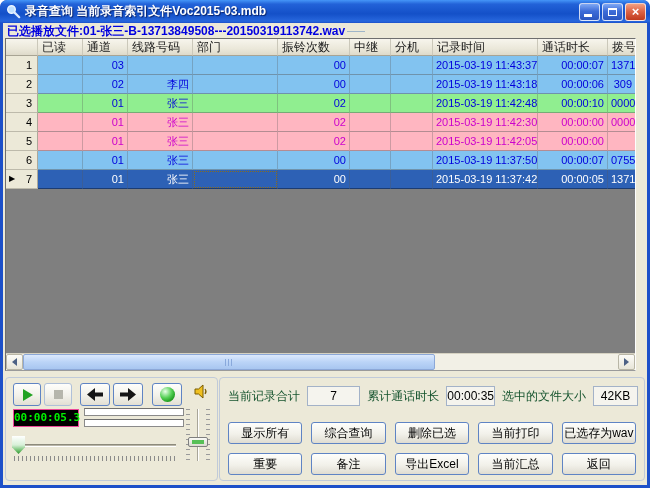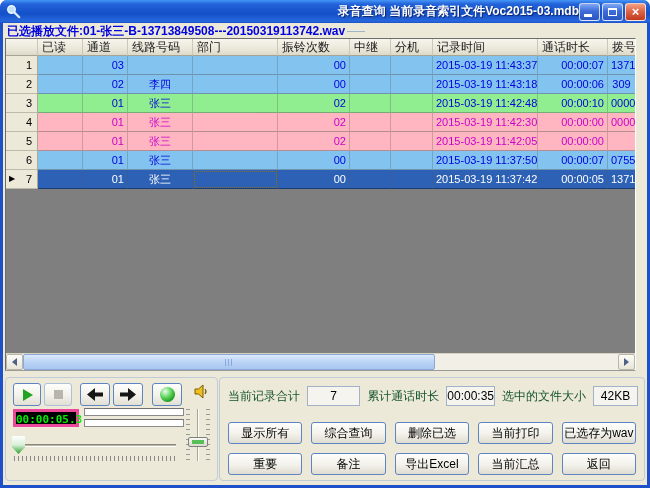--- a/index.html
+++ b/index.html
@@ -4,21 +4,21 @@
 <style>
   * { margin:0; padding:0; box-sizing:border-box; }
   html,body { width:650px; height:488px; }
   body { font-family:"Liberation Sans","DejaVu Sans",sans-serif; font-size:12px; background:#fff; }
 
   .window { position:relative; width:650px; height:488px; background:#1D50C9;
             border-radius:7px 7px 0 0; overflow:hidden; }
   
   .titlebar { position:absolute; top:0; left:0; right:0; height:23px;
     background:linear-gradient(180deg,#4596F8 0%,#2262D8 18%,#1450C8 60%,#2767DD 92%,#1D50C9 100%);
-    display:flex; align-items:center; padding:0 4px; border-radius:7px 7px 0 0;text-align:right; }
+    display:flex; align-items:center; padding:0 4px; border-radius:7px 7px 0 0; }
   .title-icon { width:15px; height:15px; margin:0 4px 0 2px; flex:0 0 auto; }
   .title-text { color:#fff; font-weight:bold; font-size:12px; text-shadow:1px 1px 1px rgba(0,0,40,.6);
     white-space:nowrap; overflow:hidden; flex:1; }
   .winbtns { display:flex; gap:2px; }
   .winbtn { width:21px; height:18px; border-radius:3px; border:1px solid rgba(255,255,255,.75);
     display:flex; align-items:center; justify-content:center; position:relative;
     background:linear-gradient(180deg,#7FA8F4,#3D6CD8 45%,#2A55C0); }
   .winbtn.close { background:linear-gradient(180deg,#F3A183,#DE6547 45%,#C03A1D); }
   .glyph-min { position:absolute; left:4px; bottom:3px; width:8px; height:3px; background:#fff; }
   .glyph-max { width:9px; height:8px; border:1px solid #fff; border-top:2px solid #fff; }
@@ -49,21 +49,21 @@
   .rowhdr .num { flex:1; text-align:right; }
   .rowhdr .mark { font-size:8px; line-height:8px; color:#000; }
   .c0{width:32px;flex:0 0 32px;} .c1{width:45px;flex:0 0 45px;} .c2{width:45px;flex:0 0 45px;}
   .c3{width:65px;flex:0 0 65px;} .c4{width:85px;flex:0 0 85px;} .c5{width:72px;flex:0 0 72px;}
   .c6{width:41px;flex:0 0 41px;} .c7{width:42px;flex:0 0 42px;} .c8{width:105px;flex:0 0 105px;}
   .c9{width:70px;flex:0 0 70px;} .c10{flex:1 1 auto; border-right:none;}
   .row-blue  .td { background:#82C3F0; color:#0000DC; }
   .row-green .td { background:#90EE90; color:#0000DC; }
   .row-pink  .td { background:#FFB6C1; color:#CC00CC; }
   .row-selected .td { background:#2D61B5; color:#FFFFFF; border-bottom-color:#1c3c72; }
-  .ta-c { text-align:right; } .ta-l { text-align:center; }
+  .ta-c { text-align:right; } .ta-l { text-align:right; }
   .cell-focus { outline:1px dotted #8a6d1d; outline-offset:-2px; }
   .fillarea { flex:1 1 auto; background:#7F7F7F; }
 
   
   .hscroll { position:relative; flex:0 0 17px; height:17px; background:#F2F0E6;
     border-top:1px solid #D6D2C2; }
   .sb-btn { position:absolute; top:0; width:17px; height:16px; background:linear-gradient(180deg,#FDFCF8,#E8E5D8);
     border:1px solid #B9B6A6; border-radius:2px; display:flex; align-items:center; justify-content:center; }
   .sb-btn.left { left:0; } .sb-btn.right { right:0; }
   .tri-l { width:0; height:0; border:4px solid transparent; border-right:5px solid #4D6185; margin-left:-4px; }
@@ -77,21 +77,21 @@
   
   .groupbox { position:absolute; border:1px solid #C0CAD9; border-radius:4px; background:#ECE9D8; }
   .leftbox { left:2px; top:354px; width:213px; height:104px; }
   .rightbox { left:216px; top:354px; width:426px; height:104px; }
 
   .pbtn { position:absolute; top:5px; height:23px; border:1px solid #5F84C4; border-radius:3px;
     background:linear-gradient(180deg,#FEFEFB,#F2F1EA 55%,#E2DFD3); display:flex;
     align-items:center; justify-content:center; }
   .pbtn.disabled { border-color:#AFC0D9; }
   .lcd { position:absolute; left:7px; top:31px; width:66px; height:18px; background:#000;
-    border:3px solid #ec4899; color:#00F000; font-family:"DejaVu Sans Mono",monospace;
+    border:1px solid #ec4899; color:#00F000; font-family:"DejaVu Sans Mono",monospace;
     font-weight:bold; font-size:11px; line-height:16px; text-align:center; }
   .pbar { position:absolute; left:78px; width:100px; height:8px; background:#fff;
     border:1px solid #8a8a8a; border-top-color:#6f6f6f; }
   .hslider { position:absolute; left:6px; top:55px; width:166px; height:28px; }
   .hslider .track { position:absolute; left:2px; right:2px; top:11px; height:3px;
     background:#B9B6A8; border-bottom:1px solid #fff; border-top:1px solid #8d8a7c; }
   .hslider .thumb { position:absolute; left:0; top:3px; width:13px; height:18px;
     clip-path:polygon(0 0,100% 0,100% 62%,50% 100%,0 62%);
     background:linear-gradient(180deg,#FFFFFF,#D8F0D8 50%,#5FB75F 85%,#2F8F2F); }
   .hslider .ticks { position:absolute; left:2px; right:2px; bottom:0; height:5px;

